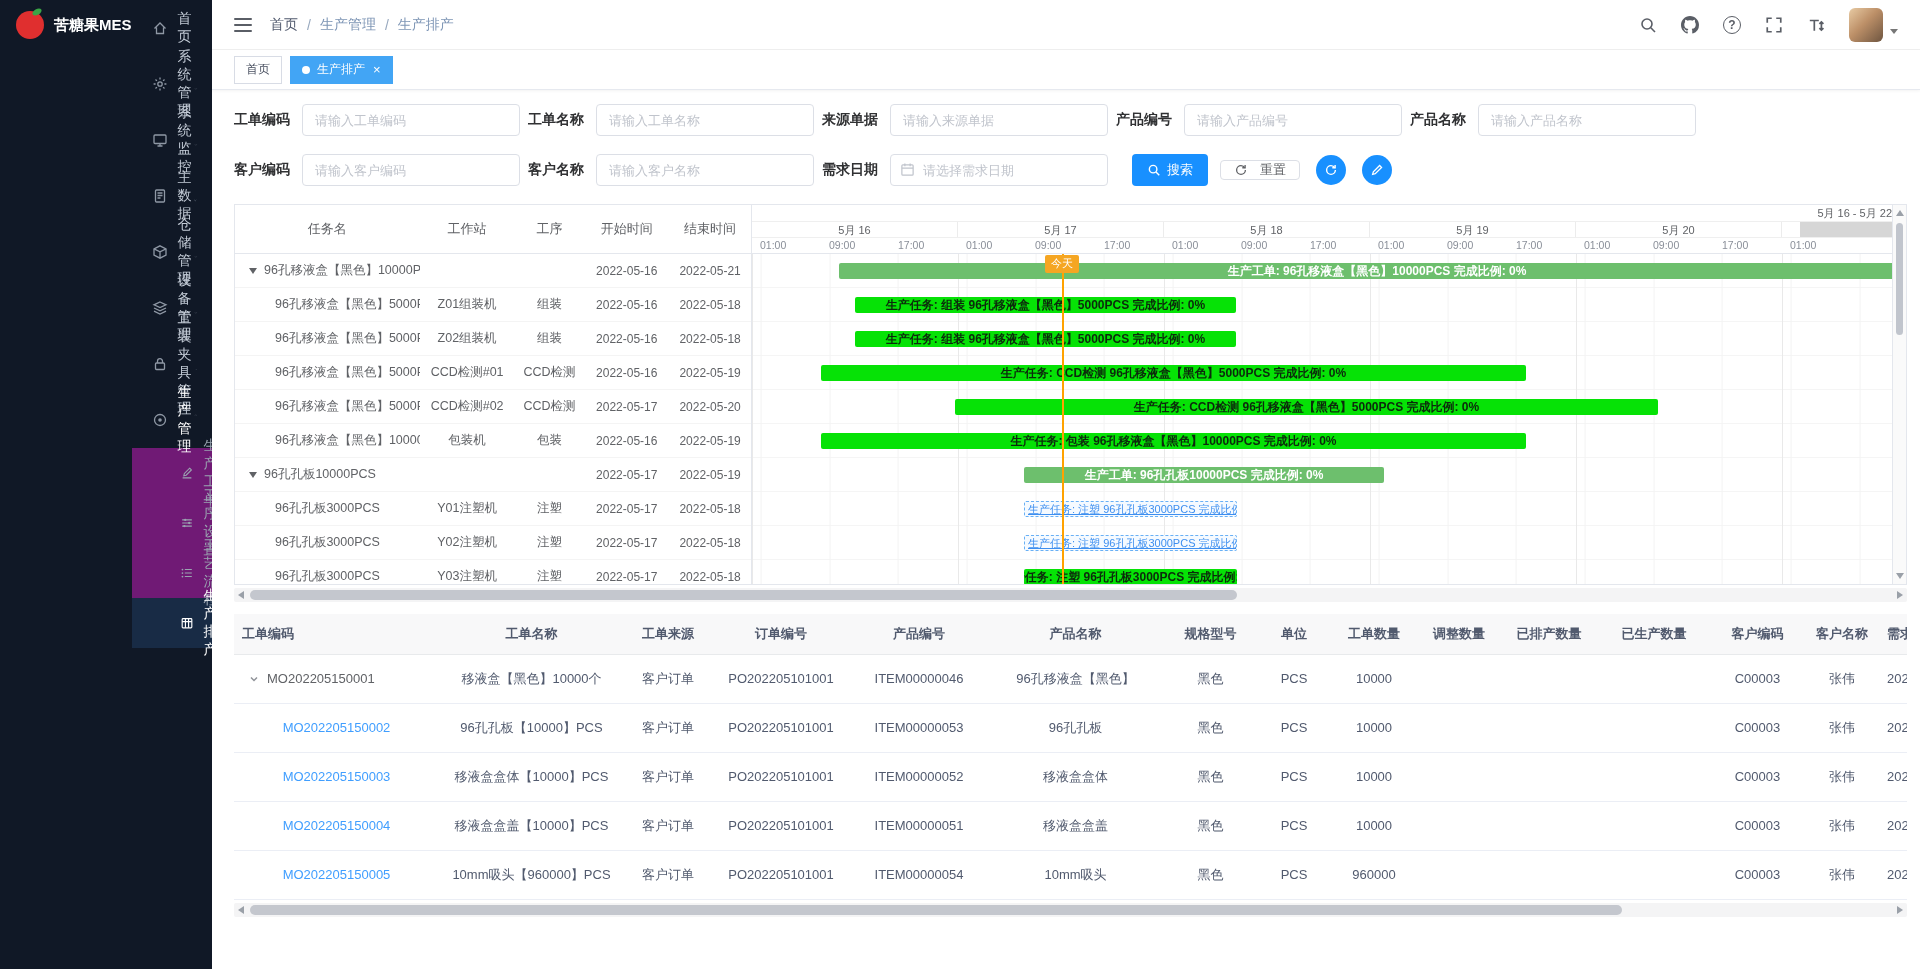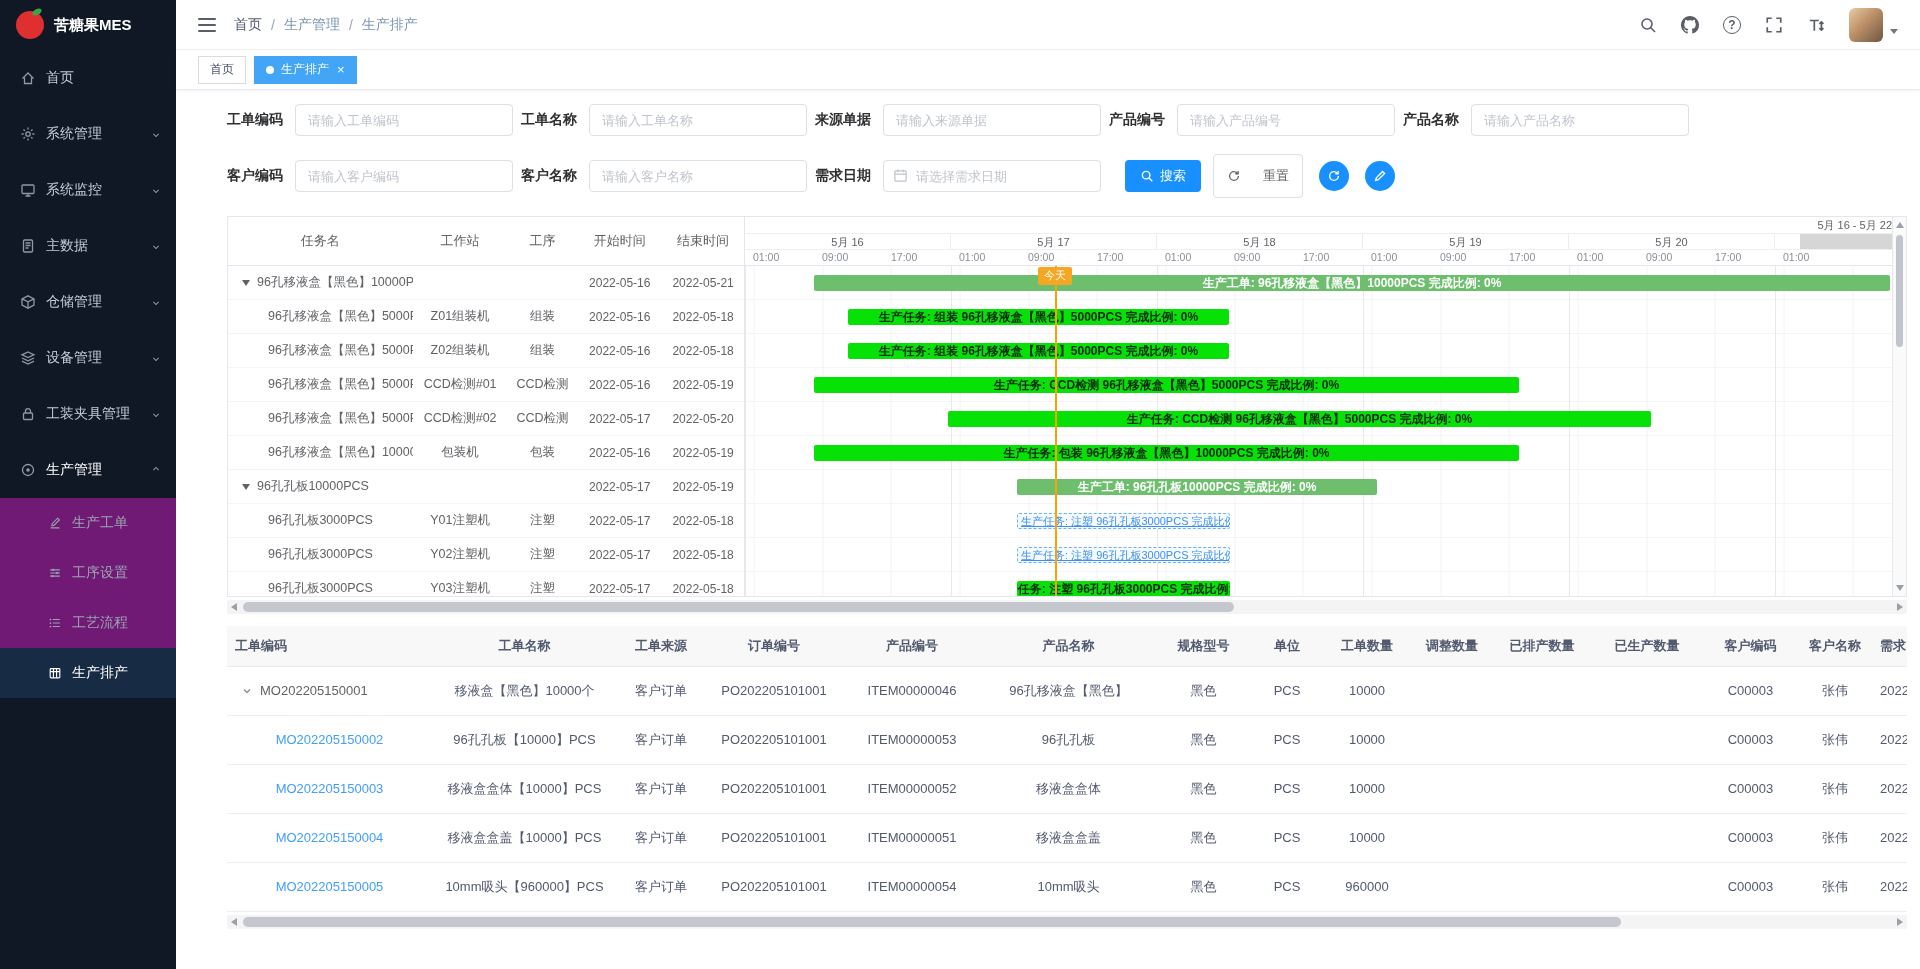--- a/index.html
+++ b/index.html
@@ -1,21 +1,21 @@
 <!DOCTYPE html>
 <html><head>
 <meta charset="utf-8">
 <style>
   * { box-sizing: border-box; margin: 0; padding: 0; }
   html,body { width:1920px; height:969px; overflow:hidden; background:#fff;
     font-family:"Liberation Sans","DejaVu Sans",sans-serif; }
   .app { display:flex; width:1920px; height:969px; }
 
   
-  .sidebar { width:176px; flex-shrink:0; background:#101826; display:flex; flex-direction:column; }
+  .sidebar { width:212px; flex-shrink:0; background:#101826; display:flex; flex-direction:row; }
   .logo { height:50px; display:flex; align-items:center; gap:10px; padding-left:16px; }
   .logo-badge { width:28px; height:28px; border-radius:50%; background:#e02f2f; position:relative; flex-shrink:0; }
   .logo-badge::after { content:""; position:absolute; right:2px; top:-2px; width:10px; height:6px;
     border-radius:50%; background:#3aa546; transform:rotate(-30deg); }
   .logo-title { color:#fff; font-size:15px; font-weight:bold; white-space:nowrap; }
   .menu { flex:1; overflow:hidden; }
   .menu-item { height:56px; display:flex; align-items:center; padding:0 14px 0 20px; font-size:14px;
     color:#c3cbd6; cursor:pointer; }
   .menu-item .mi-icon { width:16px; height:16px; margin-right:10px; color:#8f98a5; flex-shrink:0; }
   .menu-item .mi-icon svg, .sub-icon svg { display:block; width:100%; height:100%; }
@@ -53,36 +53,36 @@
     border-top:5px solid #777; margin-top:14px; }
 
   .tabbar { height:40px; flex-shrink:0; display:flex; align-items:center; gap:8px; padding:0 22px;
     border-bottom:1px solid #e6e9ef; box-shadow:0 1px 3px rgba(0,0,0,.05); }
   .tab { height:28px; display:inline-flex; align-items:center; padding:0 11px; font-size:12px;
     border:1px solid #d8dce5; background:#fff; color:#495060; cursor:pointer; white-space:nowrap; }
   .tab.active { background:#42a5f5; border-color:#42a5f5; color:#fff; }
   .tab.active .tab-dot { width:8px; height:8px; border-radius:50%; background:#fff; margin-right:7px; }
   .tab .tab-close { margin-left:8px; font-size:13px; line-height:1; }
 
-  .content { flex:1; padding:14px 13px 0 22px; overflow:hidden;margin-left:29px; }
+  .content { flex:1; padding:14px 13px 0 22px; overflow:hidden; }
 
   
   .filter-row { display:flex; align-items:center; margin-bottom:18px; }
   .fgroup { display:flex; align-items:center; margin-right:8px; }
   .fgroup label { width:58px; font-size:14px; font-weight:bold; color:#303133; margin-right:10px; white-space:nowrap; }
   .finput { width:218px; height:32px; border:1px solid #dcdfe6; border-radius:4px; padding:0 12px;
     font-size:13px; color:#606266; outline:none; font-family:inherit; }
   .finput::placeholder { color:#c0c4cc; }
   .date-wrap { position:relative; }
   .date-wrap .finput { padding-left:32px; }
   .date-ico { position:absolute; left:10px; top:8px; width:15px; height:15px; color:#c0c4cc; }
   .btn-search { height:32px; margin-left:16px; background:#1890ff; color:#fff; border:none; border-radius:4px;
     padding:0 15px; font-size:13px; display:inline-flex; align-items:center; gap:6px; cursor:pointer; font-family:inherit; }
-  .btn-reset { height:44px; margin-left:12px; background:#fff; color:#606266; border:1px solid #dcdfe6;
-    border-radius:4px; padding:0 13px; font-size:13px; display:inline-flex; align-items:center; gap:22px; cursor:pointer; font-family:inherit; }
+  .btn-reset { height:20px; margin-left:12px; background:#fff; color:#606266; border:1px solid #dcdfe6;
+    border-radius:4px; padding:0 13px; font-size:13px; display:inline-flex; align-items:center; gap:12px; cursor:pointer; font-family:inherit; }
   .btn-circle { width:30px; height:30px; border-radius:50%; border:none; background:#1890ff; color:#fff;
     display:inline-flex; align-items:center; justify-content:center; margin-left:16px; cursor:pointer; }
   .btn-ico { width:14px; height:14px; } .btn-ico svg { display:block; width:100%; height:100%; }
 
   
   .gantt { display:flex; border:1px solid #e4e7ed; height:381px; width:100%; }
   .gantt-left { width:517px; flex-shrink:0; border-right:1px solid #e4e7ed; overflow:hidden; }
   .gl-header { height:49px; display:flex; align-items:center; border-bottom:1px solid #e4e7ed;
     font-size:13px; color:#606266;justify-content:center; }
   .gl-h { text-align:center; white-space:nowrap; overflow:hidden; }
@@ -592,21 +592,21 @@
                 <span class="h2">09:00</span>
                 <span class="h3">17:00</span>
               </div>
             <div class="gr-hday partial">
                 <span class="h1">01:00</span>
               </div>
           </div>
           <div class="gr-body">
             <div class="today-line"></div>
             <div class="today-label">今天</div>
-            <div class="bar order" style="left:69px;top:9px;width:1076px">生产工单: 96孔移液盒【黑色】10000PCS 完成比例: 0%</div>
+            <div class="bar order" style="left:87px;top:9px;width:1076px">生产工单: 96孔移液盒【黑色】10000PCS 完成比例: 0%</div>
             <div class="bar task" style="left:103px;top:43px;width:381px">生产任务: 组装 96孔移液盒【黑色】5000PCS 完成比例: 0%</div>
             <div class="bar task" style="left:103px;top:77px;width:381px">生产任务: 组装 96孔移液盒【黑色】5000PCS 完成比例: 0%</div>
             <div class="bar task" style="left:69px;top:111px;width:705px">生产任务: CCD检测 96孔移液盒【黑色】5000PCS 完成比例: 0%</div>
             <div class="bar task" style="left:203px;top:145px;width:703px">生产任务: CCD检测 96孔移液盒【黑色】5000PCS 完成比例: 0%</div>
             <div class="bar task" style="left:69px;top:179px;width:705px">生产任务: 包装 96孔移液盒【黑色】10000PCS 完成比例: 0%</div>
             <div class="bar order" style="left:272px;top:213px;width:360px">生产工单: 96孔孔板10000PCS 完成比例: 0%</div>
             <div class="bar selected" style="left:272px;top:247px;width:213px">生产任务: 注塑 96孔孔板3000PCS 完成比例: 0%</div>
             <div class="bar selected" style="left:272px;top:281px;width:213px">生产任务: 注塑 96孔孔板3000PCS 完成比例: 0%</div>
             <div class="bar task" style="left:272px;top:315px;width:213px">生产任务: 注塑 96孔孔板3000PCS 完成比例: 0%</div>
           </div>

